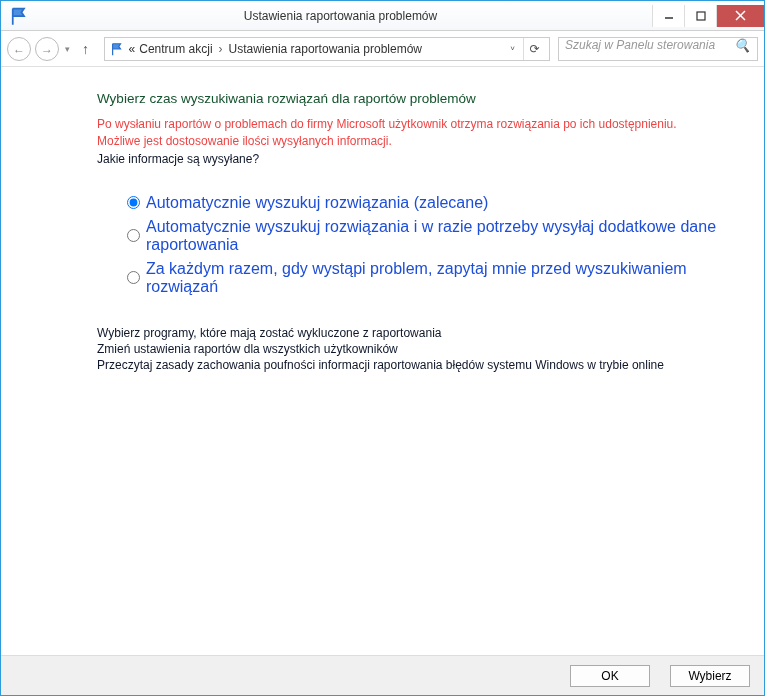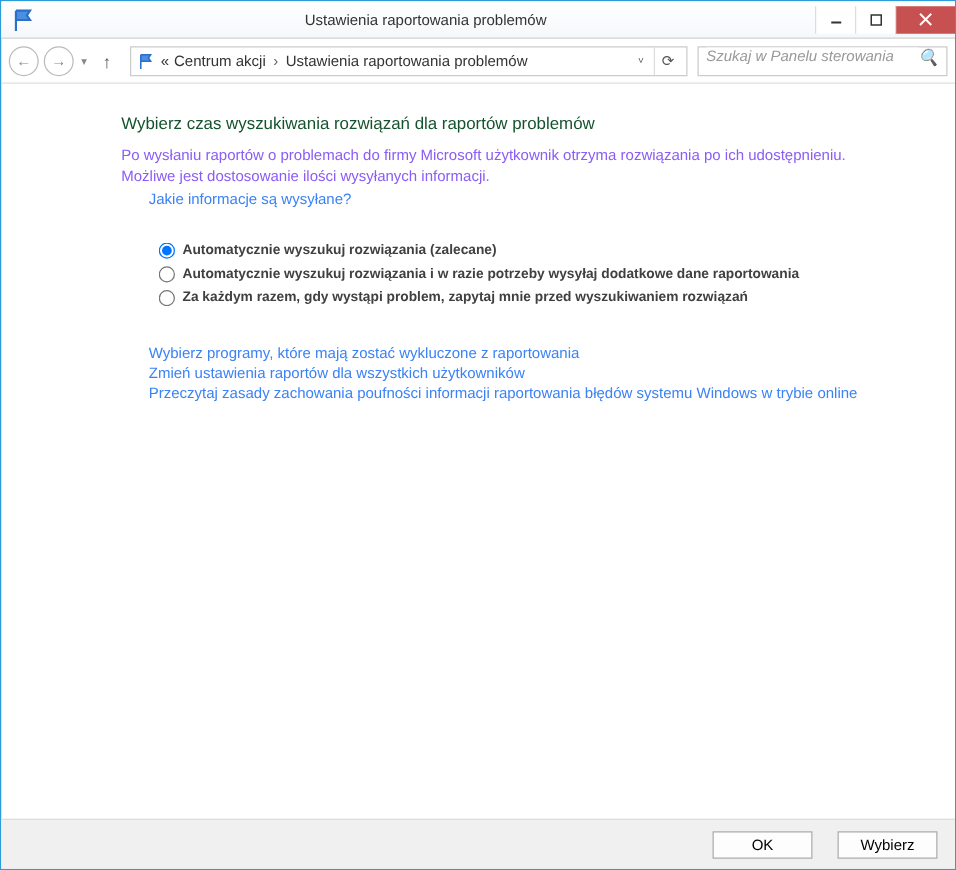--- a/index.html
+++ b/index.html
@@ -132,53 +132,51 @@
       height: 590px;
       overflow: auto;
     }
     .heading {
       color: #14532d;
       font-size: 13.5px;
       font-weight: 400;
       margin-bottom: 10px;
     }
     .desc {
-      color: #8b5cf6;
+      color: #ef4444;
       font-size: 12px;
       margin-bottom: 2px;
       line-height: 1.4;
       max-width: 580px;
     }
     .link {
-      color: #3b82f6;
+      color: #0f172a;
       font-size: 12px;
       text-decoration: none;
       display: block;
       margin-bottom: 2px;
       cursor: pointer;
-      margin-left: 22px;
     }
 
     .radio-group {
       margin: 28px 0 28px 30px;
     }
     .radio-row {
       display: flex;
       align-items: center;
       margin-bottom: 6px;
       gap: 6px;
     }
     .radio-row input[type="radio"] {
       width: 13px; height: 13px;
     }
     .radio-row label {
-      color: #404040;
-      font-size: 11px;
+      color: #1d4ed8;
+      font-size: 16px;
       cursor: pointer;
-      font-weight: bold;
     }
 
     .links-block {
       margin-top: 30px;
     }
 
     
     .footer {
       position: absolute;
       bottom: 1px; left: 1px; right: 1px;

